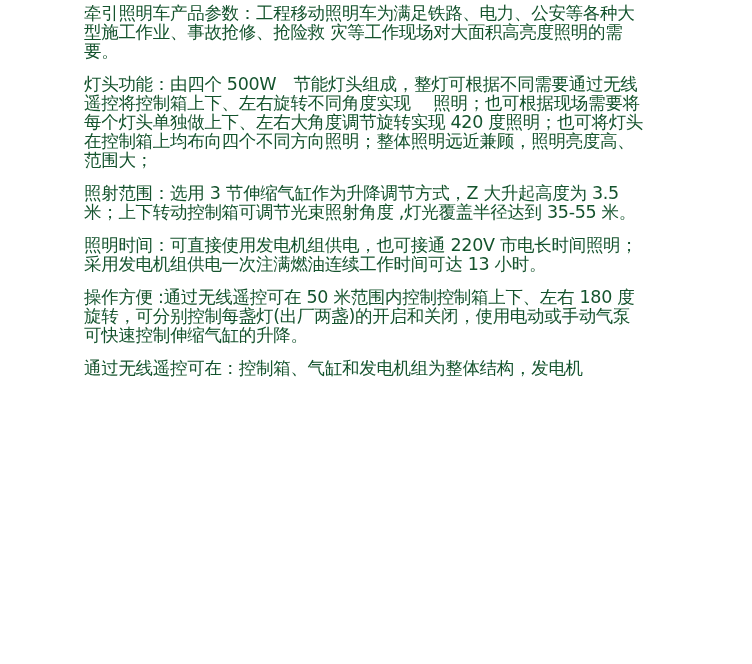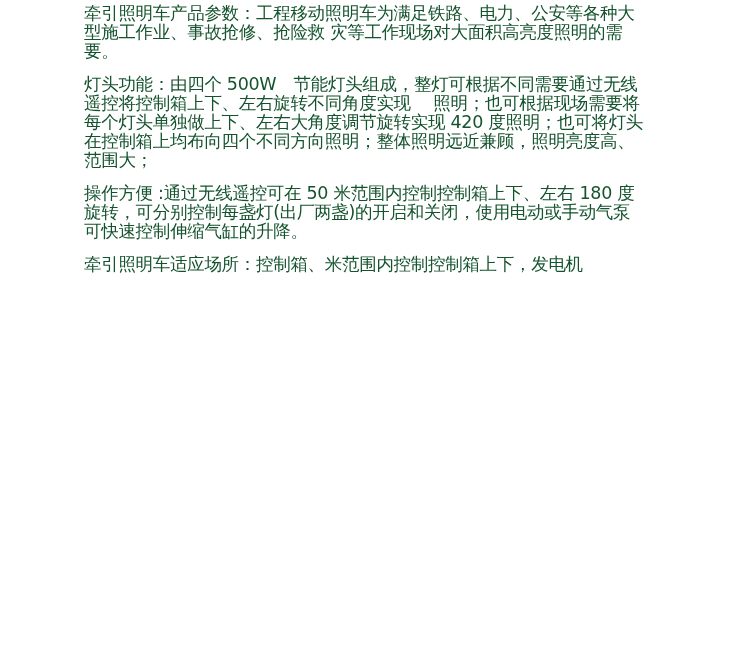--- a/index.html
+++ b/index.html
@@ -32,15 +32,17 @@
     .article p.heading {
       margin-bottom: 14px;
     }
   </style>
 </head>
 <body>
 
 <div class="article">
   <p>牵引照明车产品参数：工程移动照明车为满足铁路、电力、公安等各种大型施工作业、事故抢修、抢险救 灾等工作现场对大面积高亮度照明的需要。</p>
   <p>灯头功能：由四个 500W　节能灯头组成，整灯可根据不同需要通过无线遥控将控制箱上下、左右旋转不同角度实现　 照明；也可根据现场需要将每个灯头单独做上下、左右大角度调节旋转实现 420 度照明；也可将灯头在控制箱上均布向四个不同方向照明；整体照明远近兼顾，照明亮度高、范围大；</p>
+  <p>照射范围：选用 3 节伸缩气缸作为升降调节方式，Z 大升起高度为 3.5 米；上下转动控制箱可调节光束照射角度 ,灯光覆盖半径达到 35-55 米。</p>
+  <p>照明时间：可直接使用发电机组供电，也可接通 220V 市电长时间照明；采用发电机组供电一次注满燃油连续工作时间可达 13 小时。</p>
   <p>操作方便 :通过无线遥控可在 50 米范围内控制控制箱上下、左右 180 度旋转，可分别控制每盏灯(出厂两盏)的开启和关闭，使用电动或手动气泵可快速控制伸缩气缸的升降。</p>
-  <p>牵引照明车适应场所：控制箱、米范围内控制控制箱上下，发电机</p>
+  <p>通过无线遥控可在：控制箱、气缸和发电机组为整体结构，发电机</p>
 </div>
 
 </body></html>

